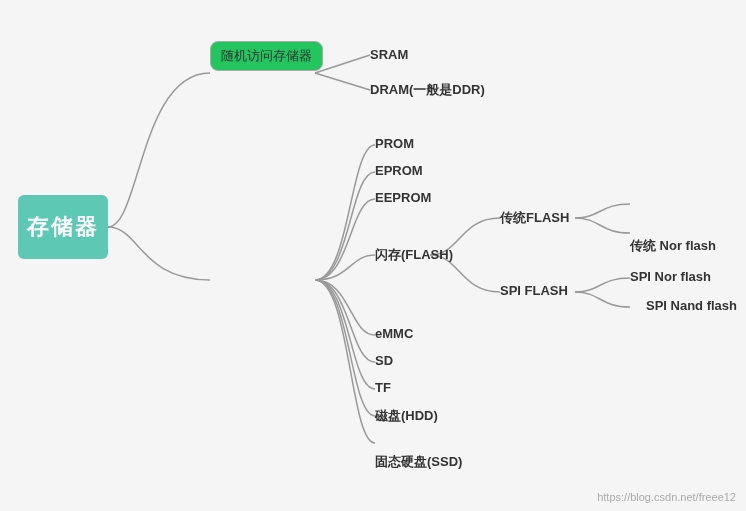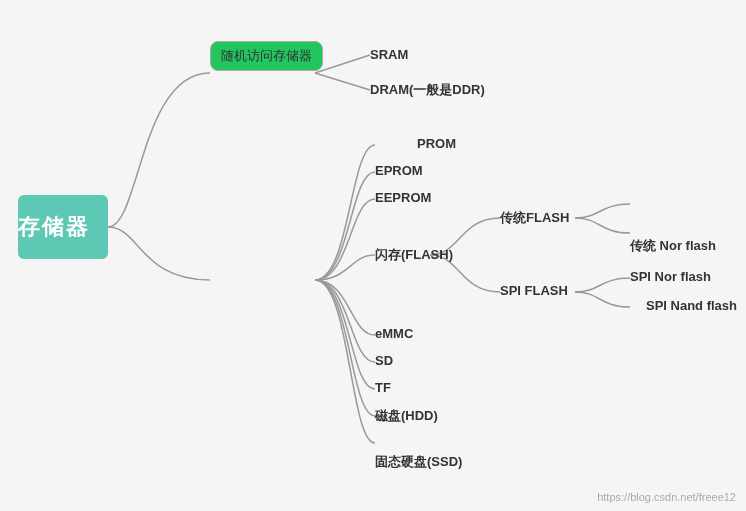--- a/index.html
+++ b/index.html
@@ -30,20 +30,21 @@
     .node-root {
       position: absolute;
       left: 18px;
       top: 195px;
       width: 90px;
       height: 64px;
       background: #5DC8B4;
       border-radius: 6px;
       display: flex;
       align-items: center;
+      justify-content: center;
       color: white;
       font-size: 22px;
       font-weight: bold;
       letter-spacing: 2px;
     }
 
     
     .node-box {
       position: absolute;
       border: 1.5px solid #aaa;
@@ -129,21 +130,21 @@
 
   <div class="node-label" style="left:370px; top:47px;">
     <span>SRAM</span>
   </div>
 
   <div class="node-label" style="left:370px; top:81px;">
     <span>DRAM(一般是DDR)</span>
   </div>
 
 
-  <div class="node-label" style="left:375px; top:136px;margin-left:42px;">
+  <div class="node-label" style="left:375px; top:136px;">
     <span>PROM</span>
   </div>
 
   <div class="node-label" style="left:375px; top:163px;">
     <span>EPROM</span>
   </div>
 
   <div class="node-label" style="left:375px; top:190px;">
     <span>EEPROM</span>
   </div>

